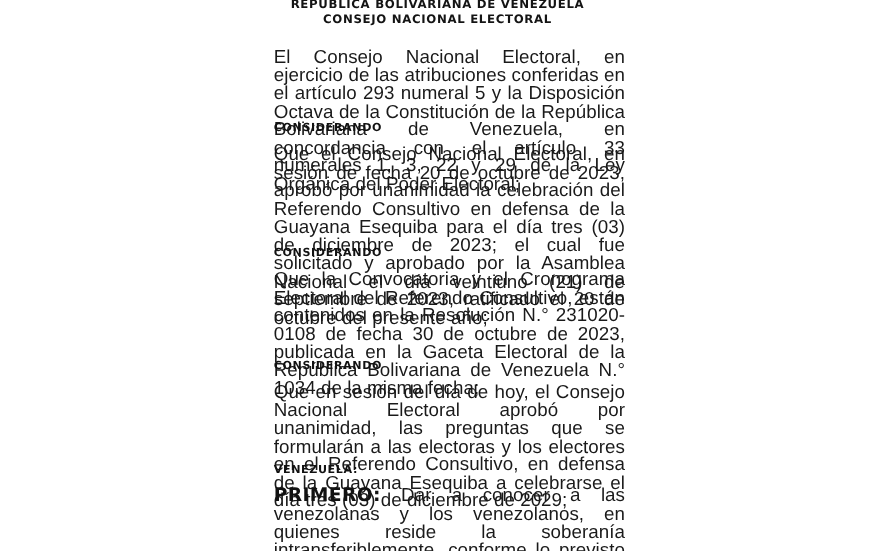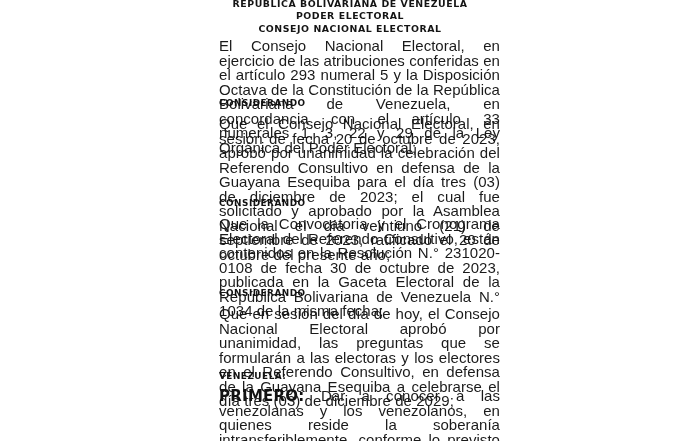--- a/index.html
+++ b/index.html
@@ -94,21 +94,20 @@
   
   #page { filter: contrast(1.02); }
 </style>
 </head>
 <body>
 
 <div id="page">
 
   <div class="letterhead">
     <div class="lh-line">REPÚBLICA BOLIVARIANA DE VENEZUELA</div>
-    <div class="lh-line">PODER ELECTORAL</div>
     <div class="lh-line">CONSEJO NACIONAL ELECTORAL</div>
   </div>
 
   <div class="column">
 
     <p class="para blk b-intro">El Consejo Nacional Electoral, en ejercicio de las atribuciones conferidas en el artículo 293 numeral 5 y la Disposición Octava de la Constitución de la República Bolivariana de Venezuela, en concordancia con el artículo 33 numerales 1, 3, 22 y 29 de la Ley Orgánica del Poder Electoral;</p>
 
     <div class="heading blk h-cons1">CONSIDERANDO</div>
     <p class="para blk b-cons1">Que el Consejo Nacional Electoral, en sesión de fecha 20 de octubre de 2023, aprobó por unanimidad la celebración del Referendo Consultivo en defensa de la Guayana Esequiba para el día tres (03) de diciembre de 2023; el cual fue solicitado y aprobado por la Asamblea Nacional el día veintiuno (21) de septiembre de 2023, ratificado el 20 de octubre del presente año;</p>
 

